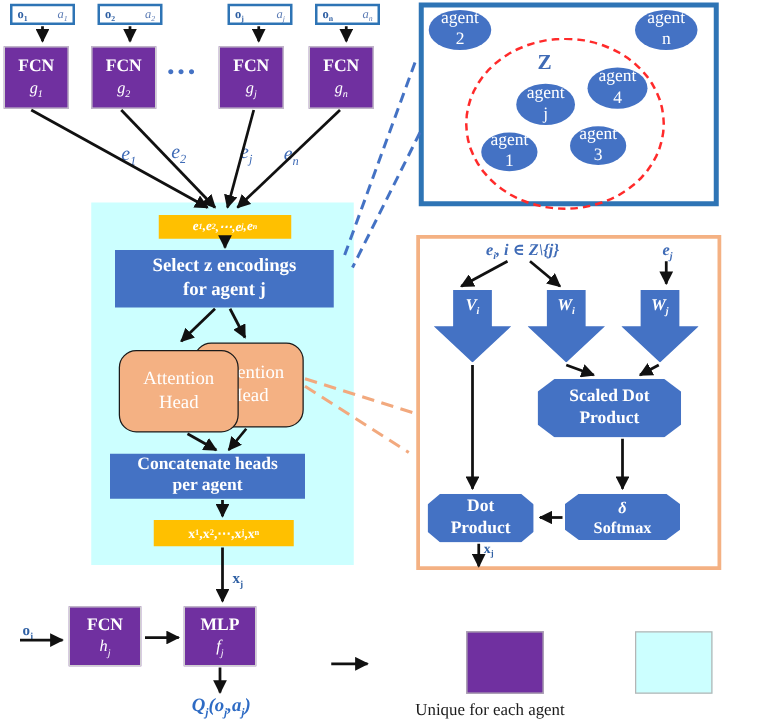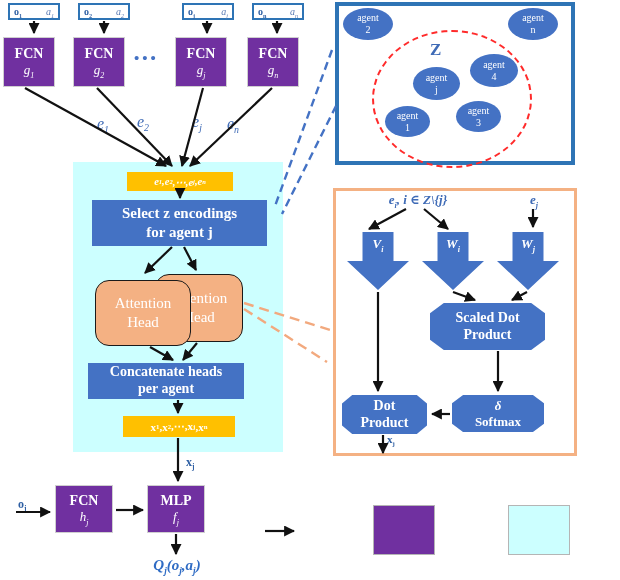--- a/index.html
+++ b/index.html
@@ -23,21 +23,21 @@
   .elabel{color:var(--label_blue);font-style:italic;font-size:16px;text-align:center;width:30px;}
   .cyanbg{left:73px;top:162px;width:210px;height:290px;background:var(--cyan_bg);}
   .goldbox{background:var(--gold);color:#fff;display:flex;align-items:center;justify-content:center;}
   .bluebox{background:var(--blue);color:#fff;font-weight:bold;text-align:center;
     display:flex;flex-direction:column;align-items:center;justify-content:center;line-height:1.25;}
   .head{background:var(--peach);border:1.6px solid #1a1a1a;border-radius:14px;color:#fff;
     font-size:15px;text-align:center;display:flex;flex-direction:column;align-items:center;justify-content:center;line-height:1.3;}
   .bluelabel{color:#2E5FA3;font-weight:bold;font-size:12px;}
   .zbox{left:335px;top:2px;width:240px;height:163px;border:4px solid var(--border_blue);background:#fff;}
   .redellipse{left:372px;top:30px;width:160px;height:138px;border:2px dashed var(--red);border-radius:50%;}
-  .agent{background:var(--blue);border-radius:50%;color:#fff;font-size:10px;line-height:1.2;
+  .agent{background:var(--blue);border-radius:50%;color:#fff;font-size:14px;line-height:1.2;
     display:flex;flex-direction:column;align-items:center;justify-content:center;text-align:center;}
   .obox{left:333px;top:188px;width:244px;height:268px;border:3px solid var(--peach);background:#fff;}
   .dlabel{color:var(--label_blue);font-style:italic;font-weight:bold;font-size:13px;text-align:center;}
   .blockarrow{width:62px;height:58px;background:var(--blue);color:#fff;
     clip-path:polygon(25% 0%,75% 0%,75% 50%,100% 50%,50% 100%,0% 50%,25% 50%);
     display:flex;justify-content:center;padding-top:4px;font-size:13px;font-style:italic;font-weight:bold;}
   .oct{background:var(--blue);color:#fff;font-weight:bold;text-align:center;line-height:1.2;
     clip-path:polygon(12% 0%,88% 0%,100% 22%,100% 78%,88% 100%,12% 100%,0% 78%,0% 22%);
     display:flex;flex-direction:column;align-items:center;justify-content:center;}
   .legendsq{width:62px;height:50px;border:1px solid #b5b5b5;}
@@ -177,20 +177,21 @@
     <span>Dot</span>
     <span>Product</span>
   </div>
   <div class="abs oct" style="left:452px;top:395px;width:92px;height:37px;font-size:13px;">
     <span style="font-style:italic;">δ</span>
     <span>Softmax</span>
   </div>
   <div class="abs bluelabel" style="left:387px;top:433px;font-size:11px;">x<sub>j</sub></div>
 
   <div class="abs legendsq" style="left:373px;top:505px;background:var(--purple);"></div>
+  <div class="abs legendtxt" style="left:324px;top:560px;width:136px;">Unique for each agent</div>
   <div class="abs legendsq" style="left:508px;top:505px;background:var(--cyan_bg);"></div>
 
   <svg class="overlay" width="620" height="580" viewBox="0 0 620 580">
     <defs>
       <marker id="ah" viewBox="0 0 10 10" refX="9" refY="5" markerUnits="userSpaceOnUse" markerWidth="11" markerHeight="11" orient="auto">
         <path d="M0,0 L10,5 L0,10 Z" fill="#111"></path>
       </marker>
     </defs>
     <g stroke="#111" stroke-width="2.2" fill="none">
       <line x1="34" y1="21" x2="34" y2="33" marker-end="url(#ah)"></line>

